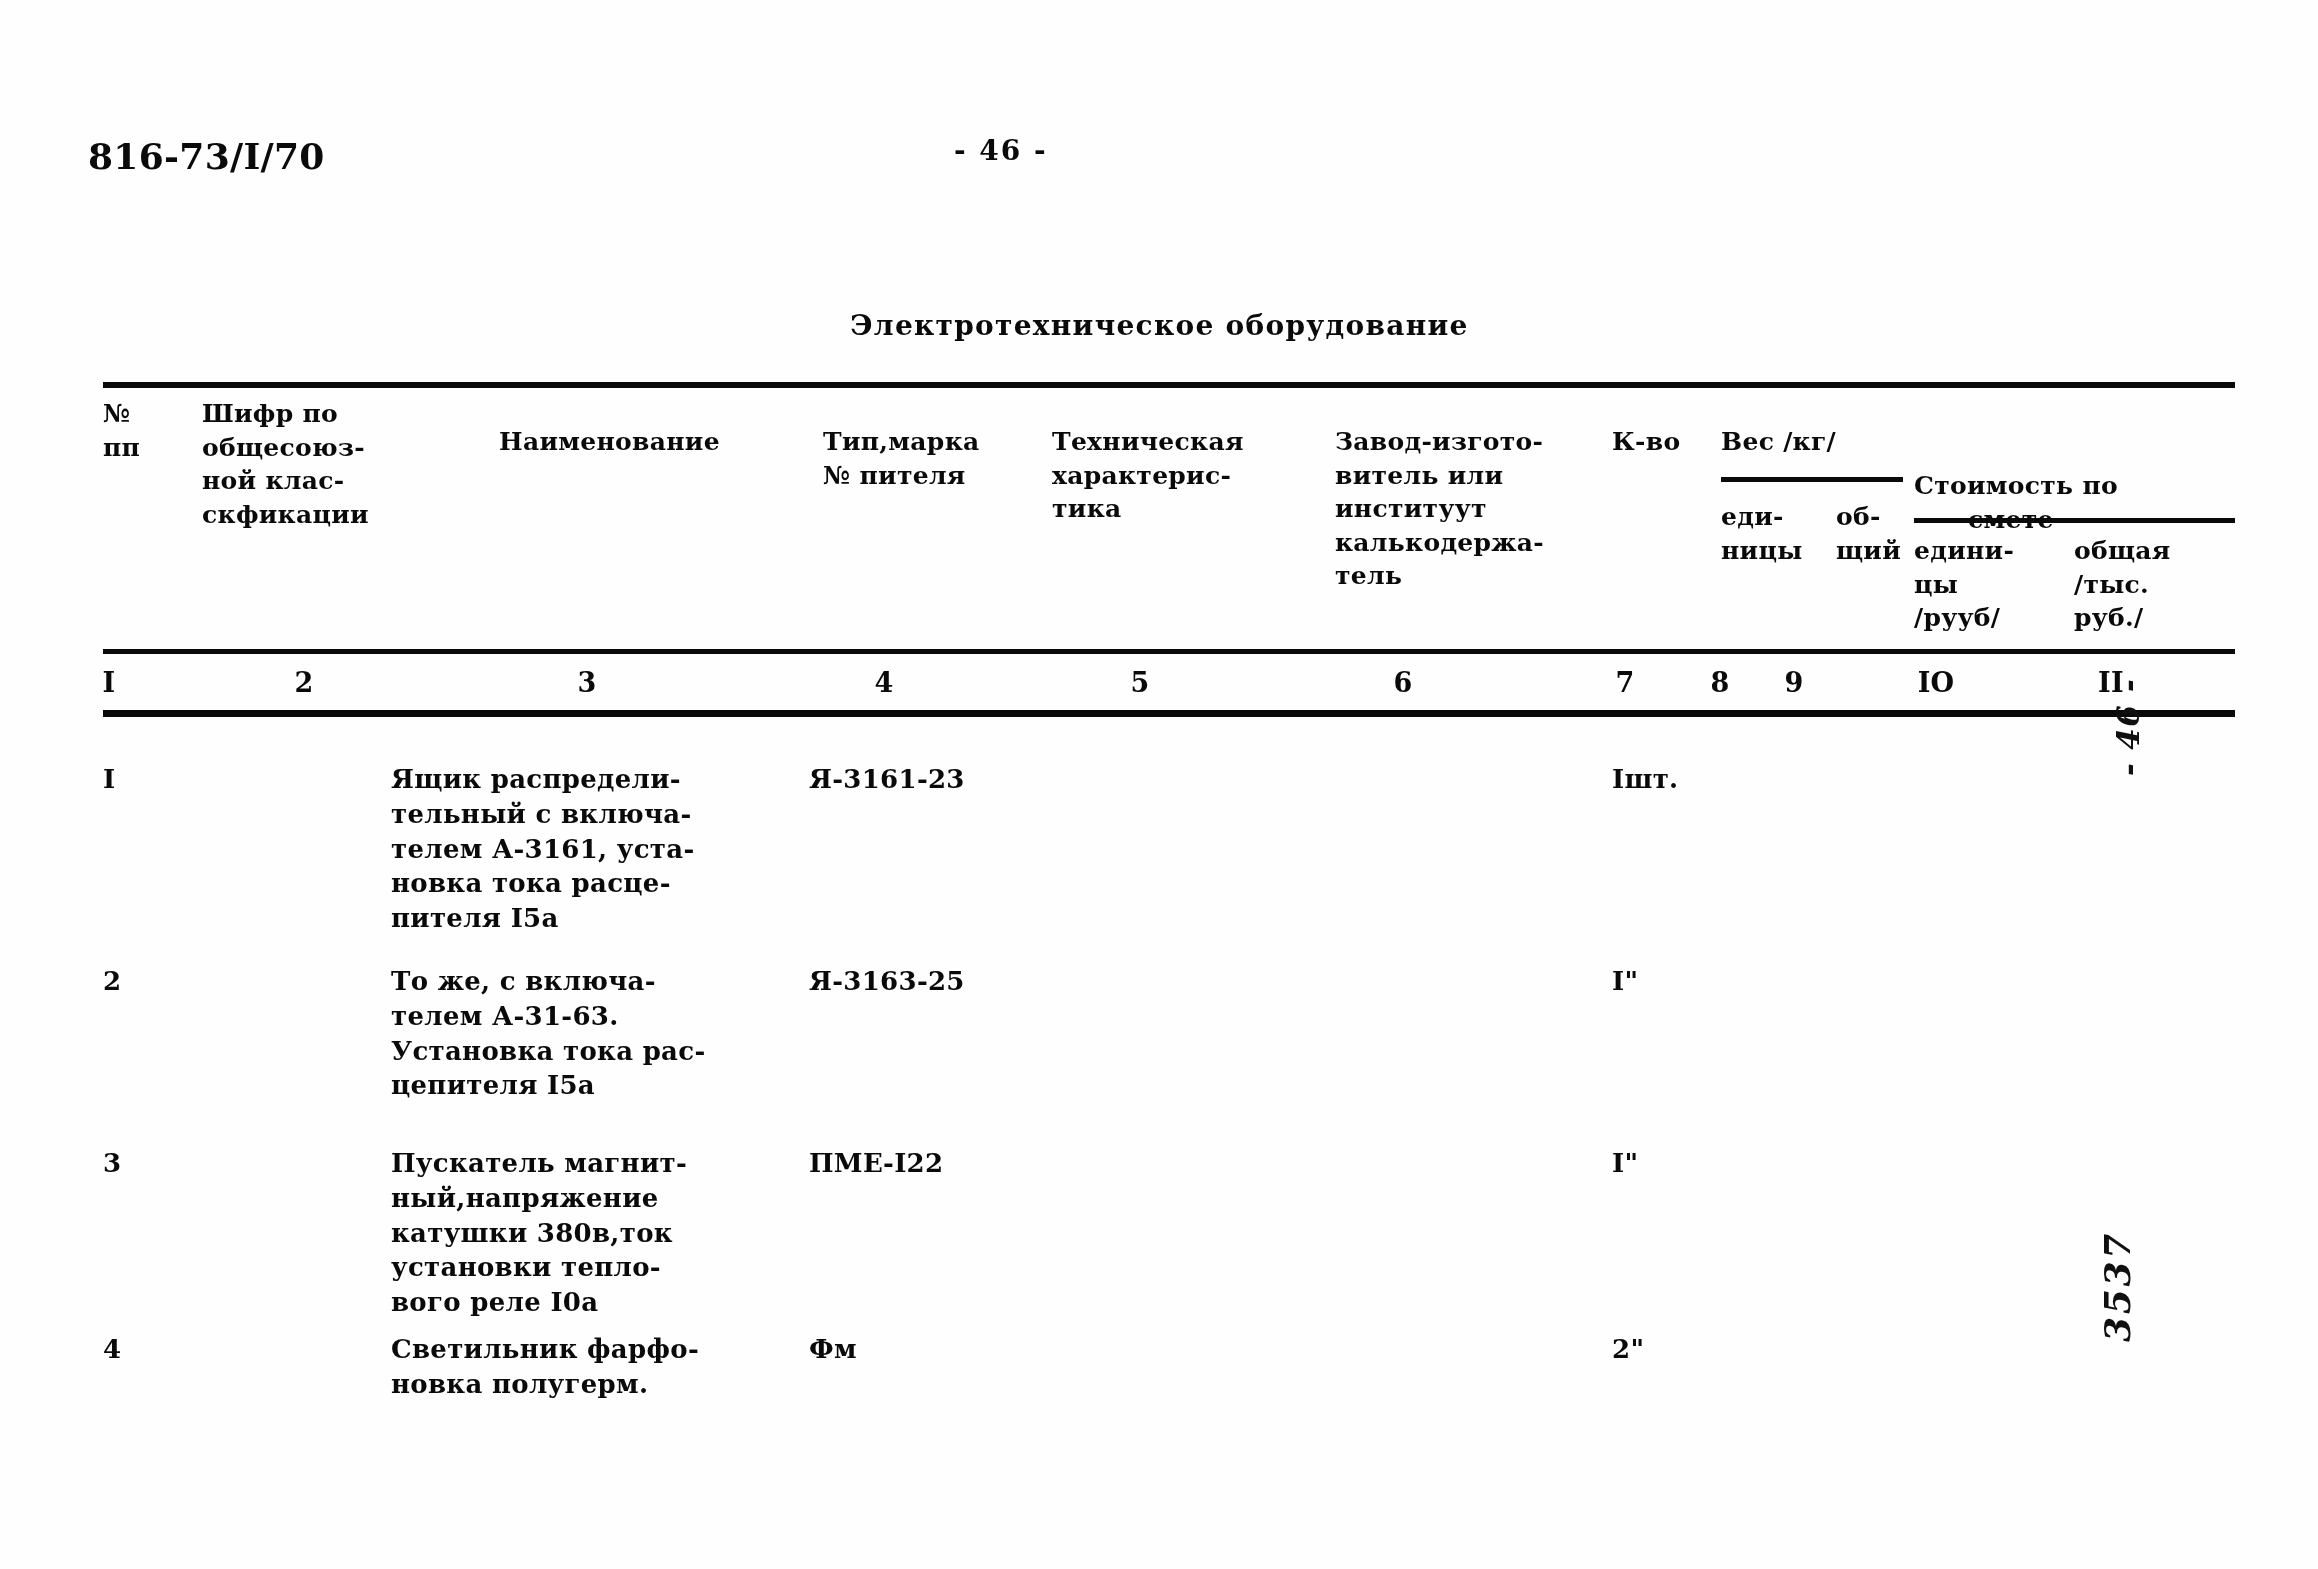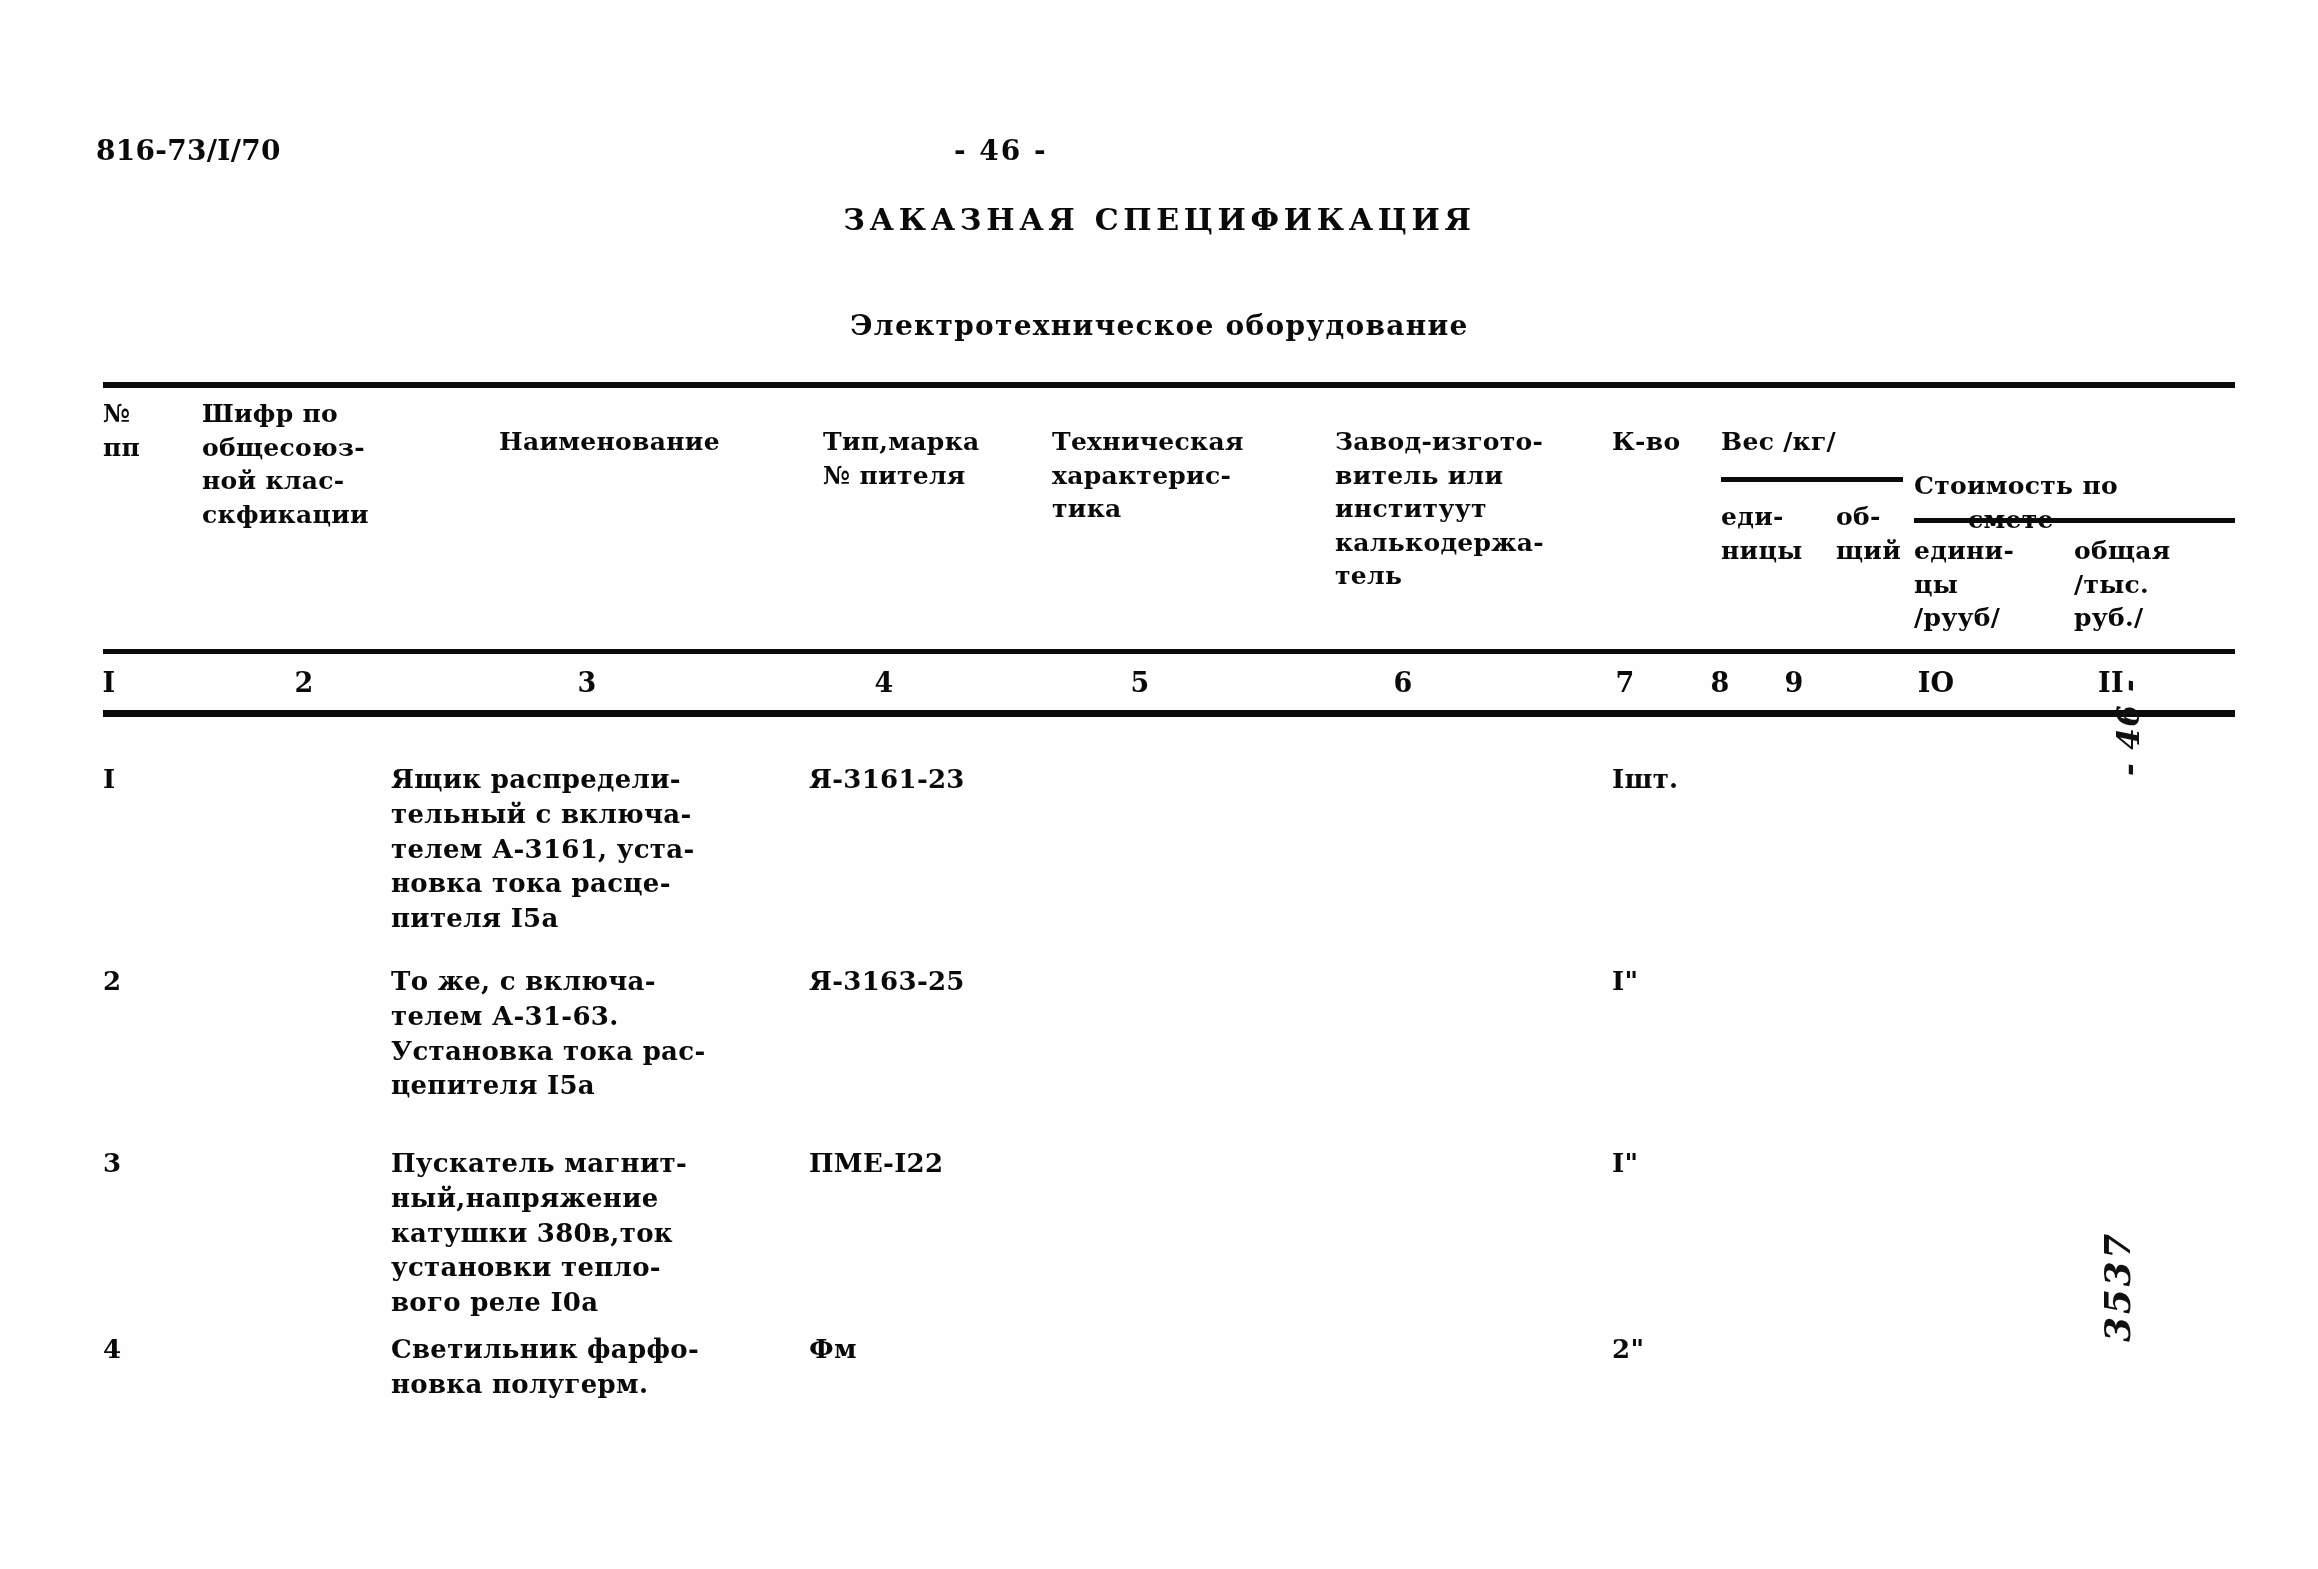--- a/index.html
+++ b/index.html
@@ -24,23 +24,23 @@
     font-family: "DejaVu Serif", "Liberation Serif", serif;
     font-weight: 700;
     letter-spacing: 0.3px;
     color: #0a0a0a;
     white-space: pre;
     line-height: 1.34;
   }
 
   .doc-code {
     position: absolute;
-    left: 96px;
+    left: 88px;
     top: 132px;
-    font-size: 28px;
+    font-size: 36px;
   }
   .page-number {
     position: absolute;
     left: 954px;
     top: 132px;
     font-size: 28px;
     letter-spacing: 2px;
   }
   .doc-title {
     position: absolute;
@@ -145,21 +145,20 @@
     letter-spacing: 2.7px;
   }
 </style>
 </head>
 <body>
 
 <div id="page">
 
   <div class="tw doc-code">816-73/I/70</div>
   <div class="tw page-number">- 46 -</div>
-  <div class="tw doc-title">ЗАКАЗНАЯ СПЕЦИФИКАЦИЯ</div>
   <div class="tw doc-subtitle">Электротехническое оборудование</div>
 
   <div class="rule rule-top"></div>
   <div class="rule rule-mid"></div>
   <div class="rule rule-bot"></div>
   <div class="rule-sub rule-weight"></div>
   <div class="rule-sub rule-cost"></div>
 
   <div class="tw hcell h-no">№
 пп</div>

